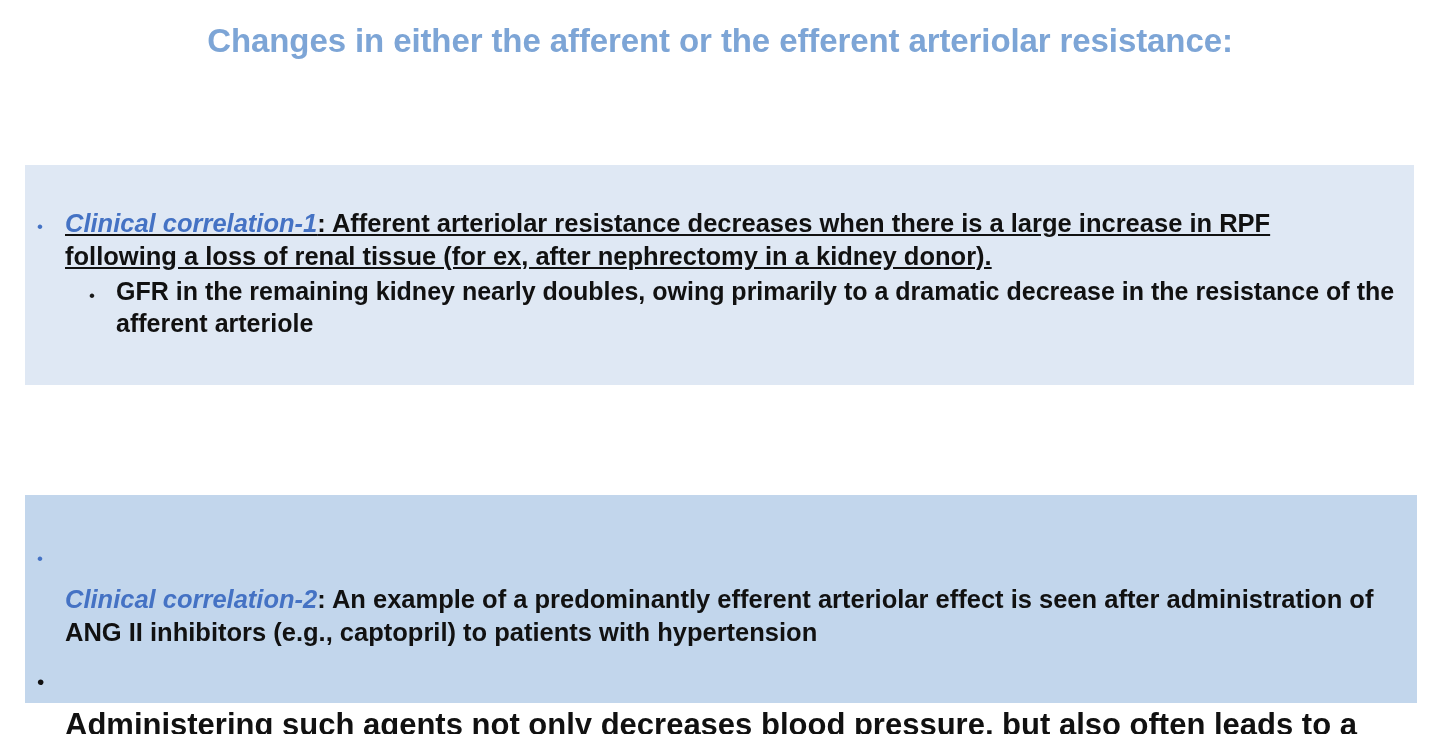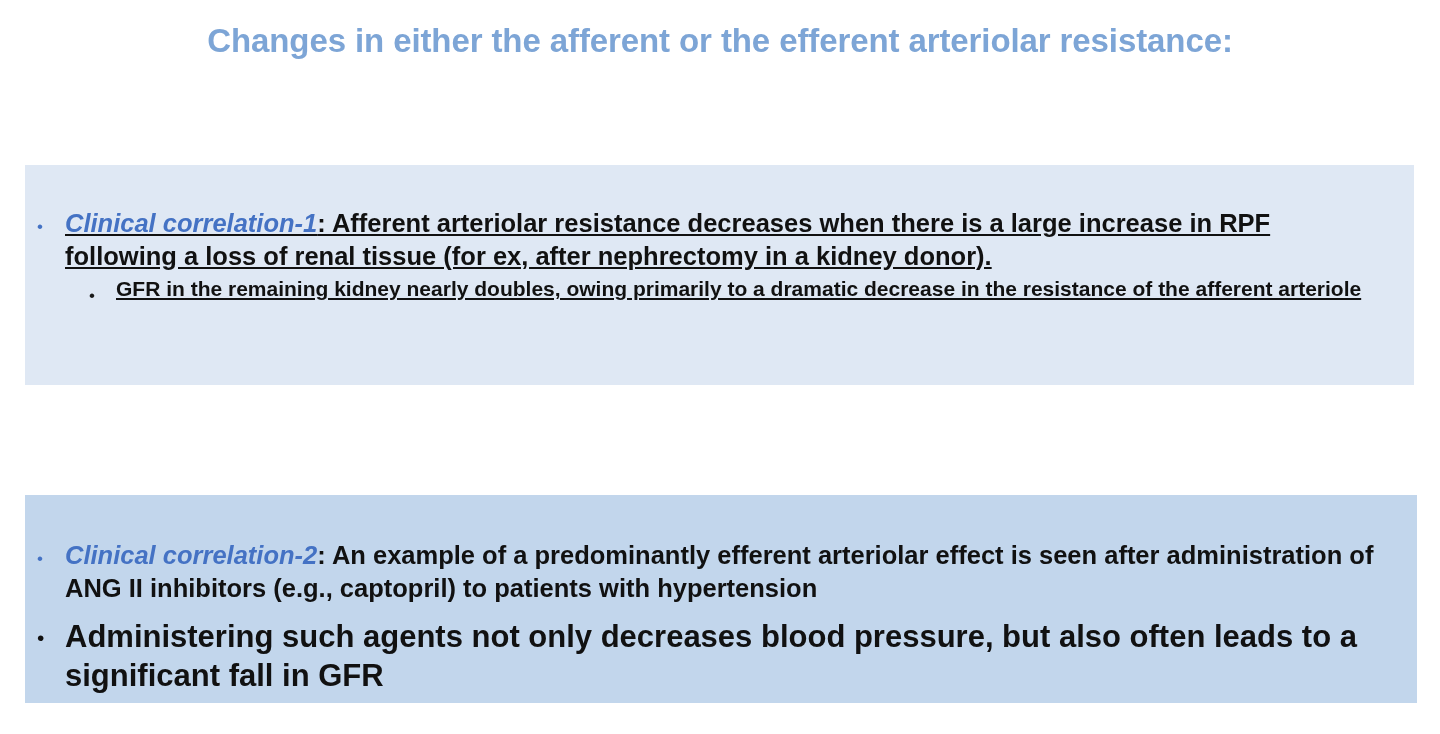--- a/index.html
+++ b/index.html
@@ -95,38 +95,37 @@
   .bullet-text {
     flex: 1 1 auto;
     color: #111111;
     font-weight: 700;
   }
   .t-26 {
     font-size: 25.5px;
     line-height: 1.28;
   }
   .t-25 {
-    font-size: 21px;
+    font-size: 25px;
     line-height: 1.26;
-    text-decoration: underline;
   }
   .t-27 {
     font-size: 31px;
     line-height: 1.24;
   }
 
   .cc-label {
     color: #4472c4;
     font-style: italic;
     font-weight: 700;
   }
 
   .w-narrow  { max-width: 1290px; text-decoration: underline; }
   .w-sub     { max-width: 1330px; }
-  .w-wide    { max-width: 1360px; }
+  .w-wide    { max-width: 1360px; margin-top: 44px; }
 </style>
 </head>
 <body>
 
 <div class="slide-title">Changes in either the afferent or the efferent arteriolar resistance:</div>
 
 <div class="content-box box-1">
 
   <div class="bullet-row level-1">
     <span class="bullet-mark small-blue">•</span>

